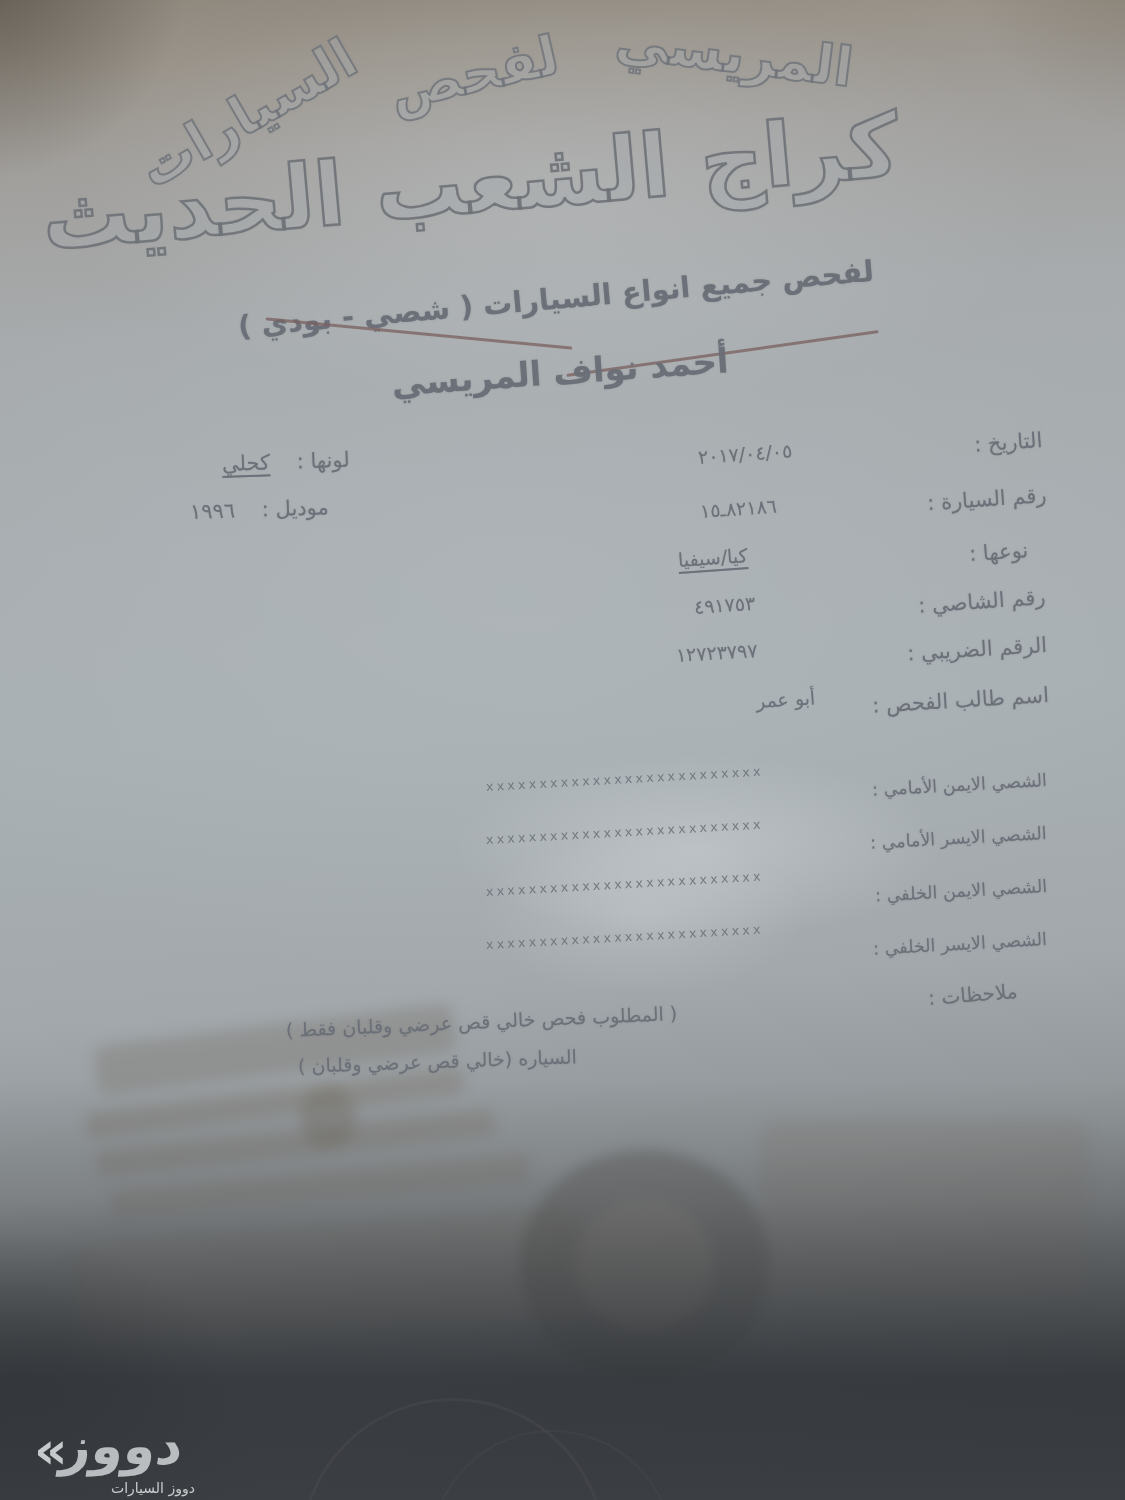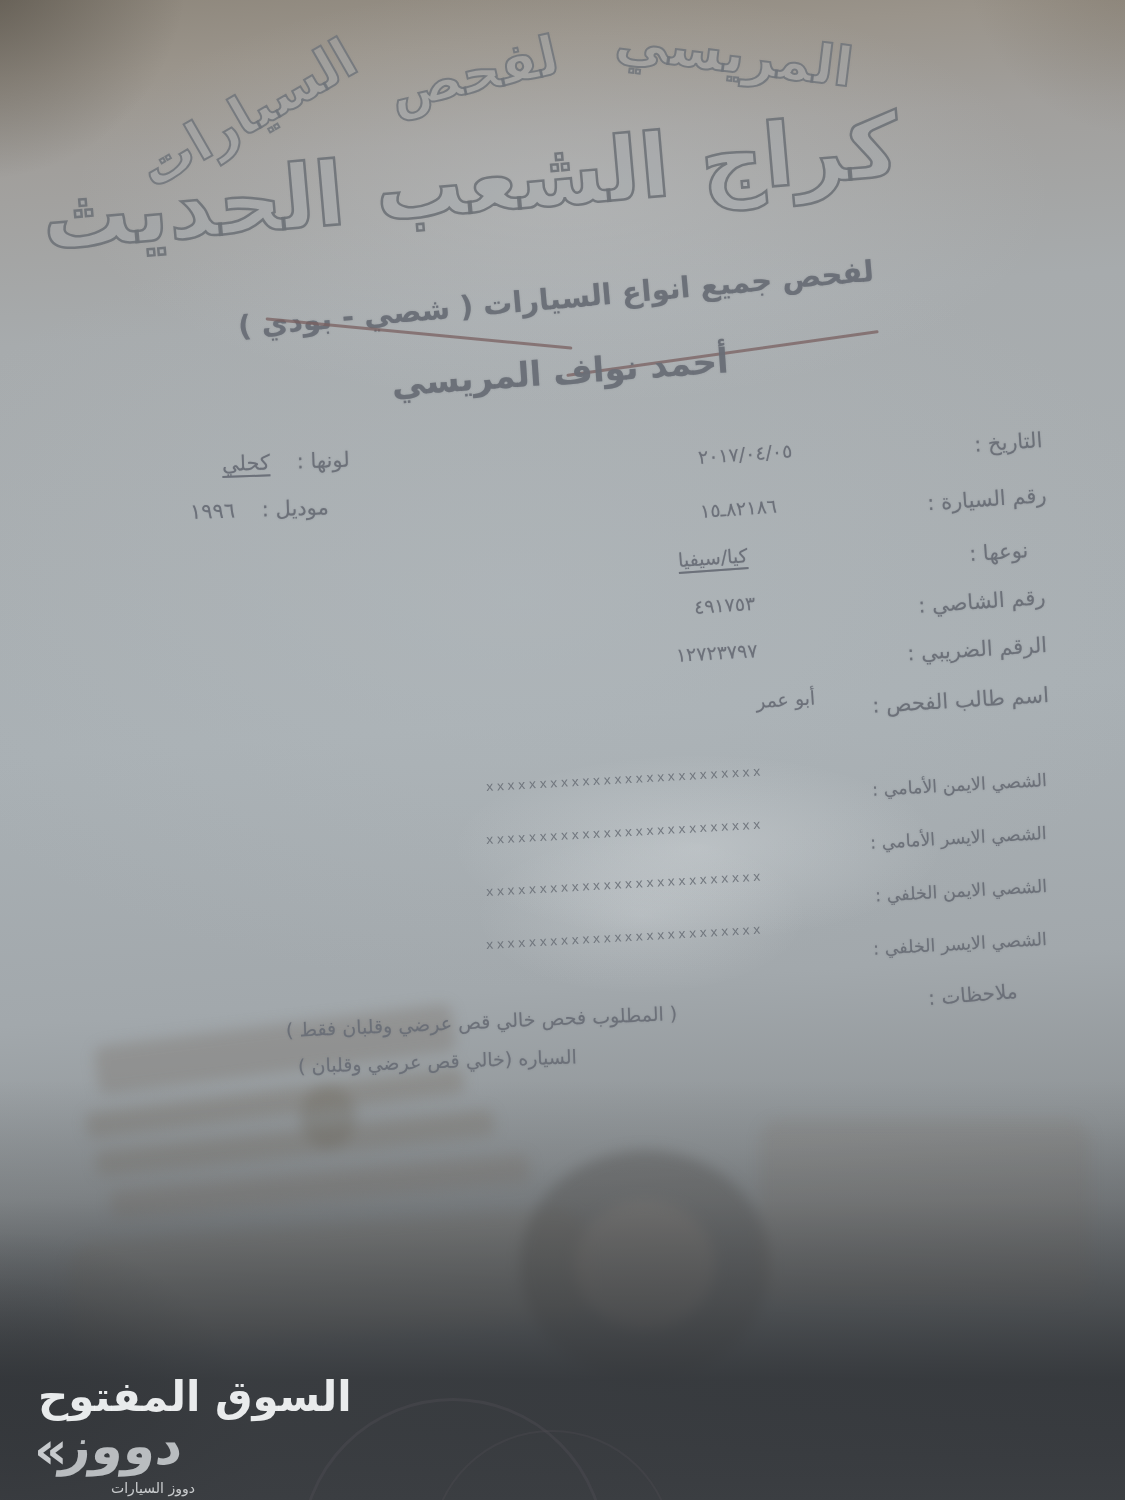--- a/index.html
+++ b/index.html
@@ -116,18 +116,17 @@
   <div class="abs rtl ink note-line" style="left:286px;top:1019px;transform:rotate(-2.5deg);">( المطلوب فحص خالي قص عرضي وقلبان فقط )</div>
   <div class="abs rtl ink note-line" style="left:298px;top:1055px;transform:rotate(-2deg);">السياره (خالي قص عرضي وقلبان )</div>
 
   <div class="abs" style="left:0;top:0;width:1125px;height:1500px;pointer-events:none;background:
       linear-gradient(180deg, transparent 0%, transparent 72%, rgba(72,74,76,0.25) 80%, rgba(58,61,64,0.6) 87%, rgba(50,53,57,0.85) 92%, rgba(58,61,65,0.92) 100%),
       radial-gradient(circle 340px at 2% 98%, rgba(20,22,25,0.5), transparent 70%);"></div>
 
   <div class="abs stamp" style="left:300px;top:1398px;width:300px;height:300px;border:3px solid rgba(80,78,85,0.40);"></div>
   <div class="abs stamp" style="left:430px;top:1430px;width:240px;height:240px;border:2.5px solid rgba(80,78,85,0.32);"></div>
 
-  <div class="abs rtl wm" style="left:38px;top:1372px;font-size:42px;font-weight:800;">السوق المفتوح</div>
   <div class="abs wm" style="left:34px;top:1420px;font-size:52px;font-weight:900;color:rgba(225,228,230,0.85);">«</div>
   <div class="abs rtl wm" style="left:62px;top:1416px;font-size:52px;font-weight:900;letter-spacing:5px;color:rgba(222,225,228,0.78);transform:skewX(-8deg);">دووز</div>
   <div class="abs rtl wm" style="left:111px;top:1480px;font-size:14px;color:rgba(235,237,239,0.8);">دووز السيارات</div>
 
 </div>
 
 </body></html>

